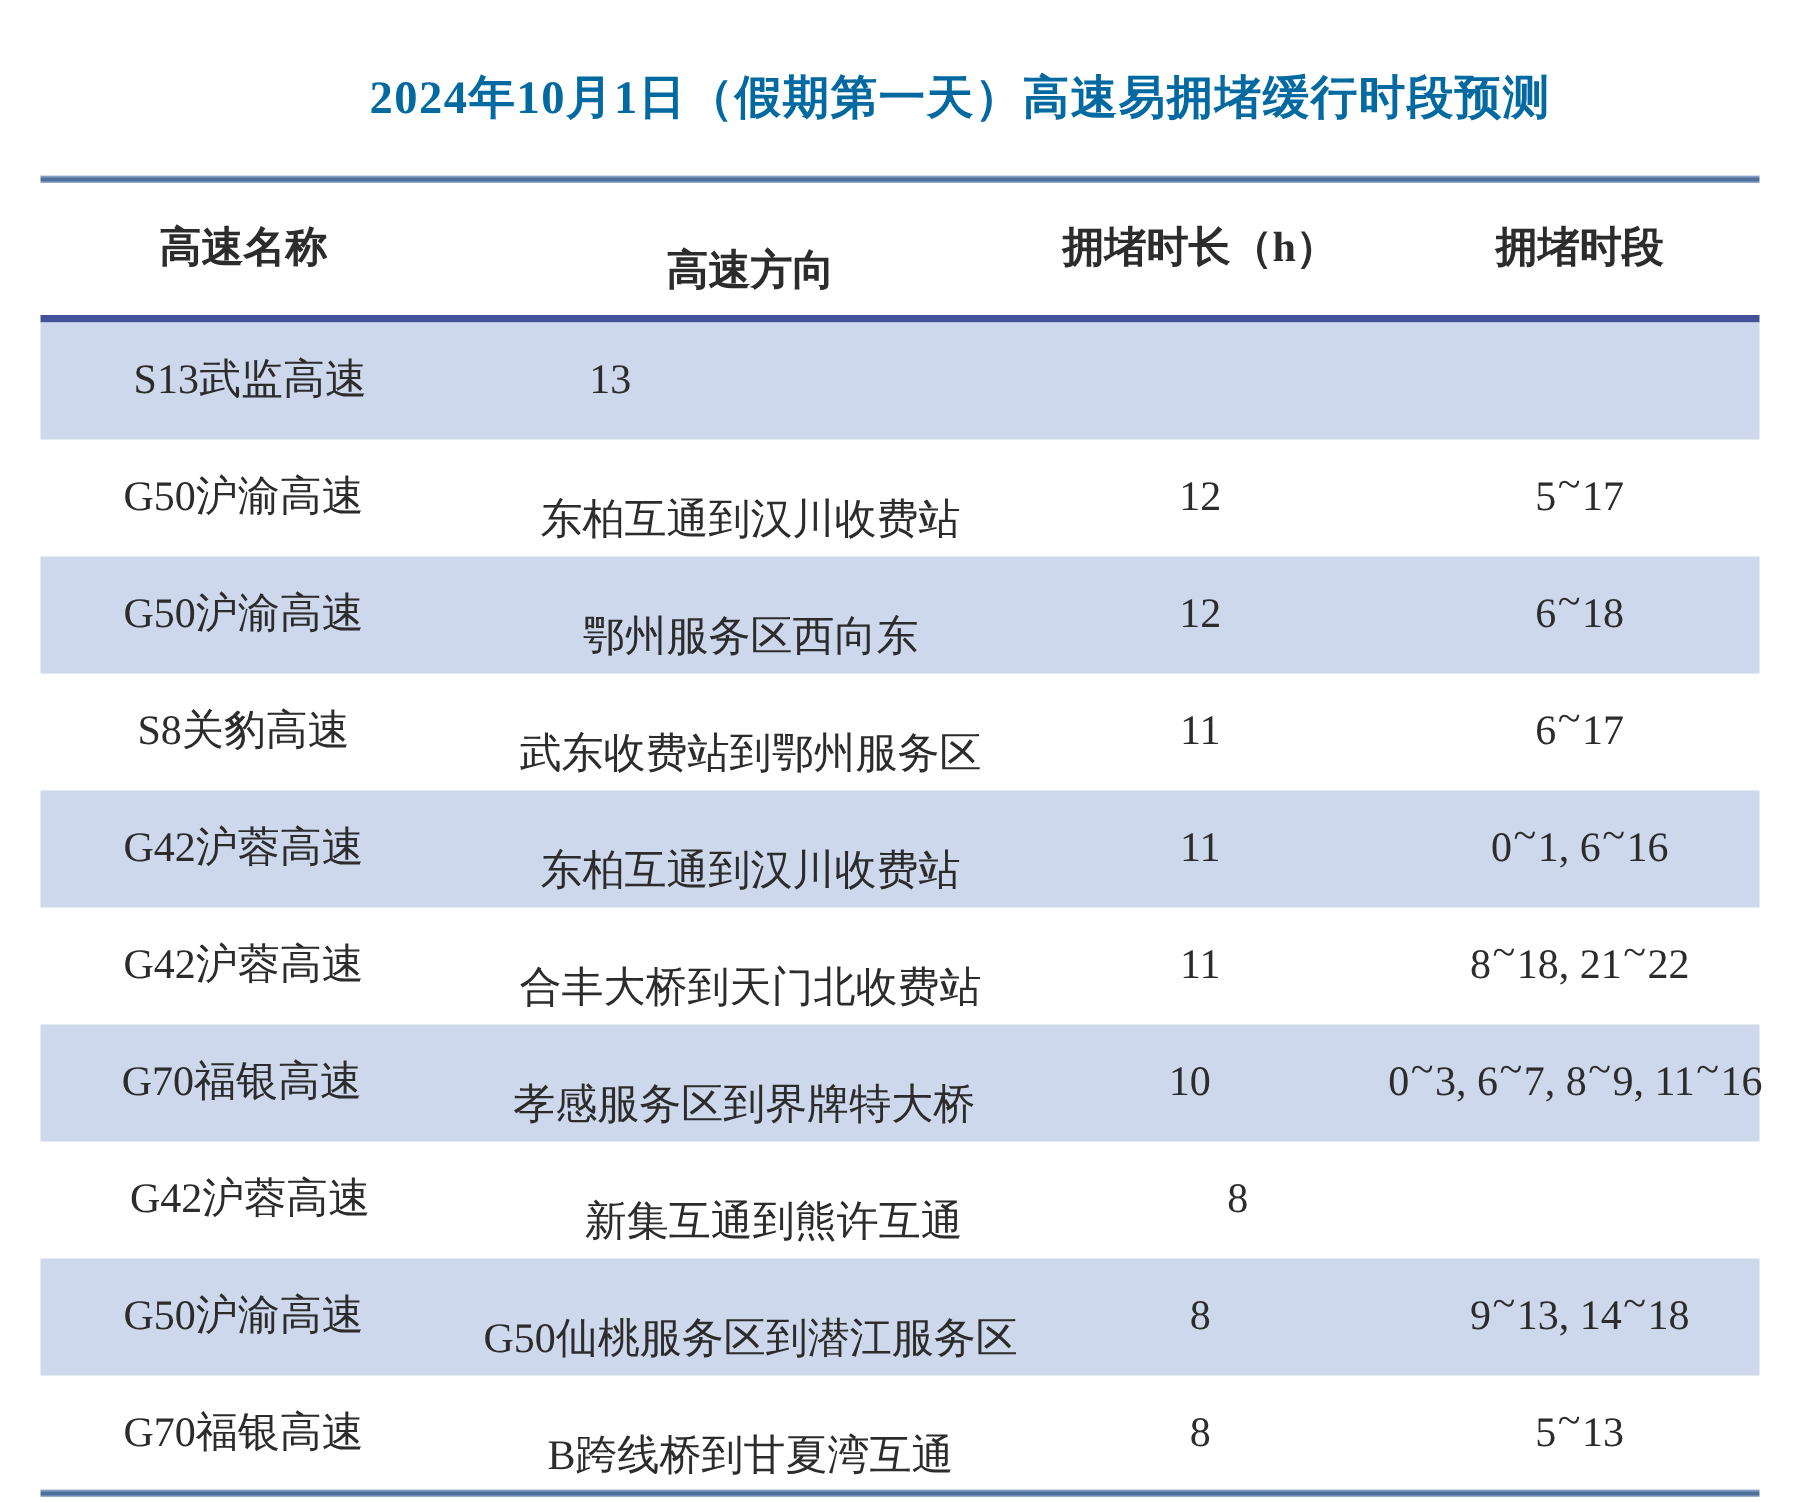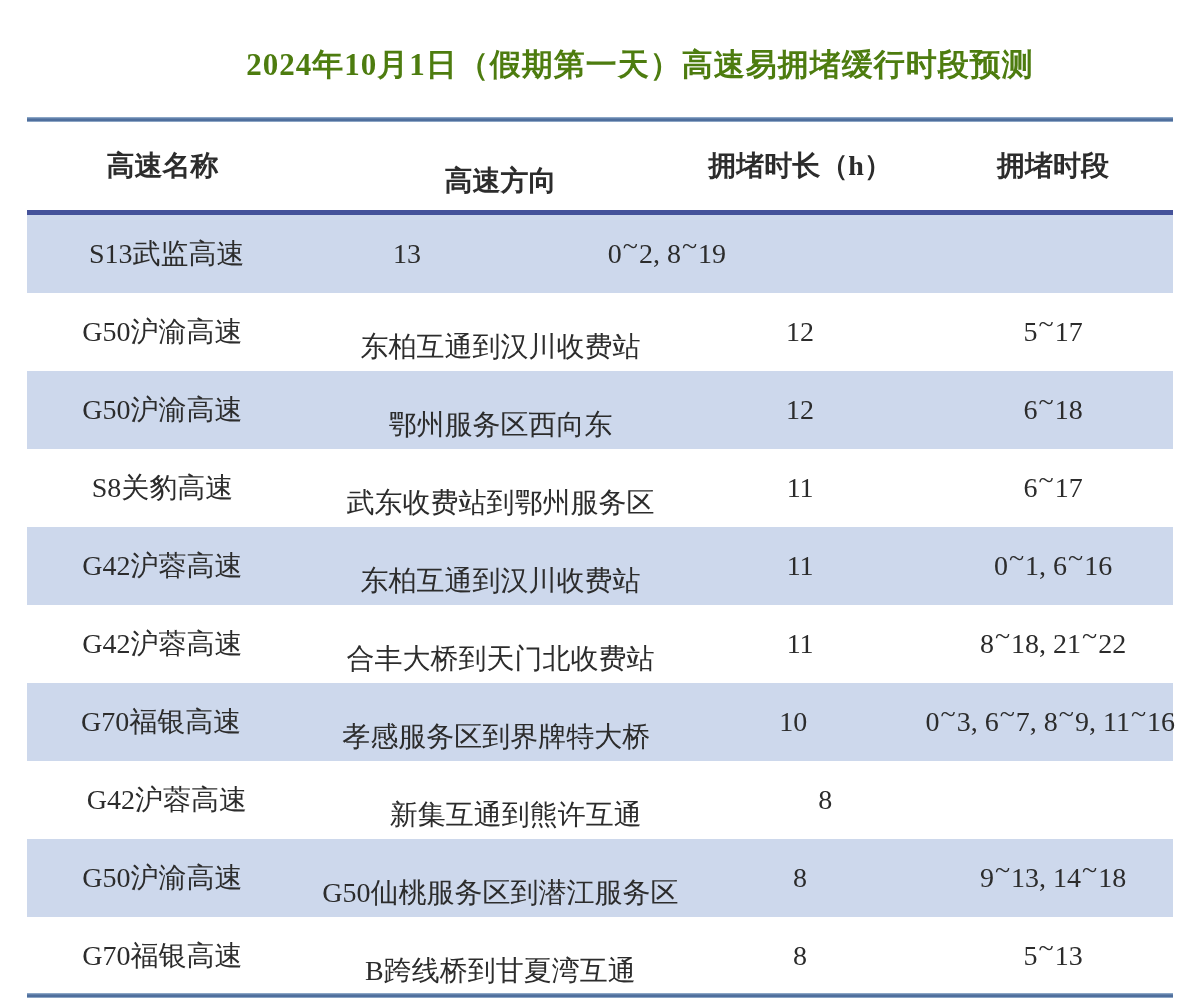--- a/index.html
+++ b/index.html
@@ -14,21 +14,21 @@
   }
   .title {
     position: absolute;
     top: 44px;
     left: 80px;
     width: 1120px;
     text-align: center;
     font-size: 31px;
     font-weight: bold;
     letter-spacing: 1px;
-    color: #4d7c0f;
+    color: #0369a1;
     white-space: nowrap;
   }
   .rule {
     position: absolute;
     left: 27px;
     width: 1146px;
     height: 5px;
     background: linear-gradient(180deg, #9fb8d4 0%, #4f6f9d 40%, #4f6f9d 70%, #a9bfd8 100%);
   }
   .top-rule { top: 117px; }
@@ -85,21 +85,20 @@
       <div class="c c2">高速方向</div>
       <div class="c c3">拥堵时长（h）</div>
       <div class="c c4">拥堵时段</div>
     </div>
 
     <div class="rows">
 
       <div class="row">
         <div class="c c1">S13武监高速</div>
         <div class="c c3">13</div>
-        <div class="c c4 t-range">0<span class="tld">~</span>2, 8<span class="tld">~</span>19</div>
       </div>
 
       <div class="row">
         <div class="c c1">G50沪渝高速</div>
         <div class="c c2">东柏互通到汉川收费站</div>
         <div class="c c3">12</div>
         <div class="c c4 t-range">5<span class="tld">~</span>17</div>
       </div>
 
       <div class="row">

